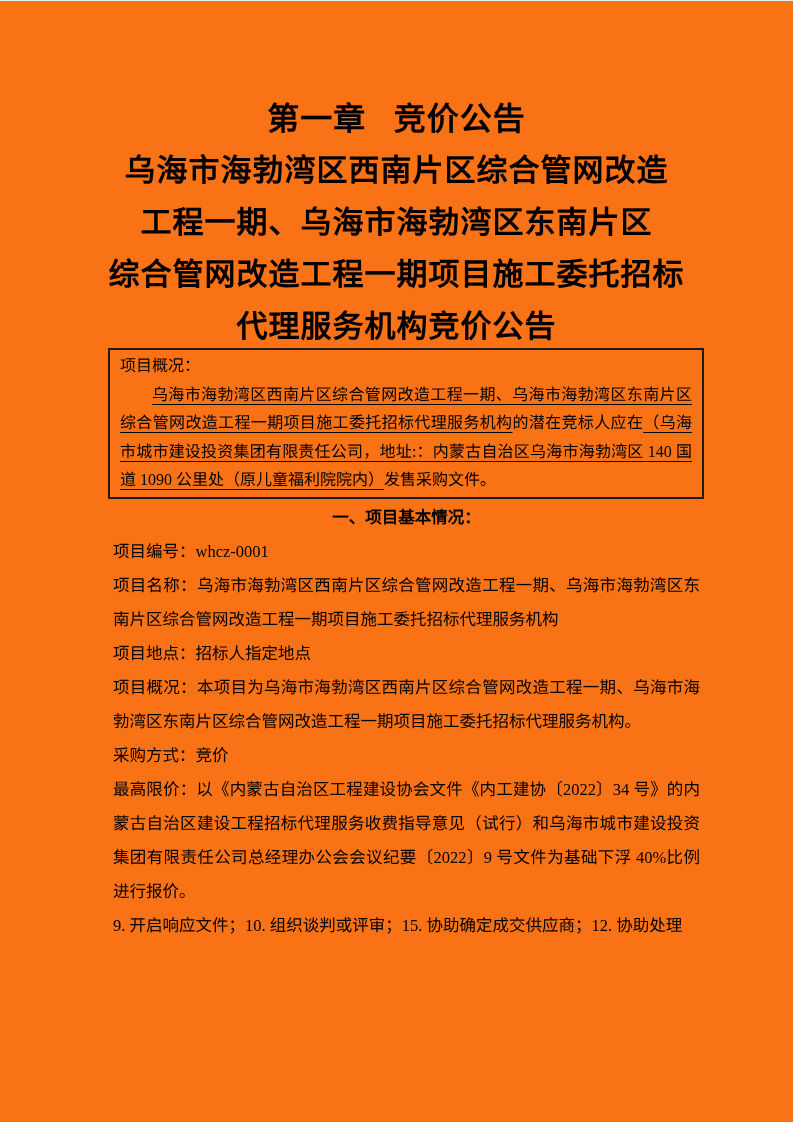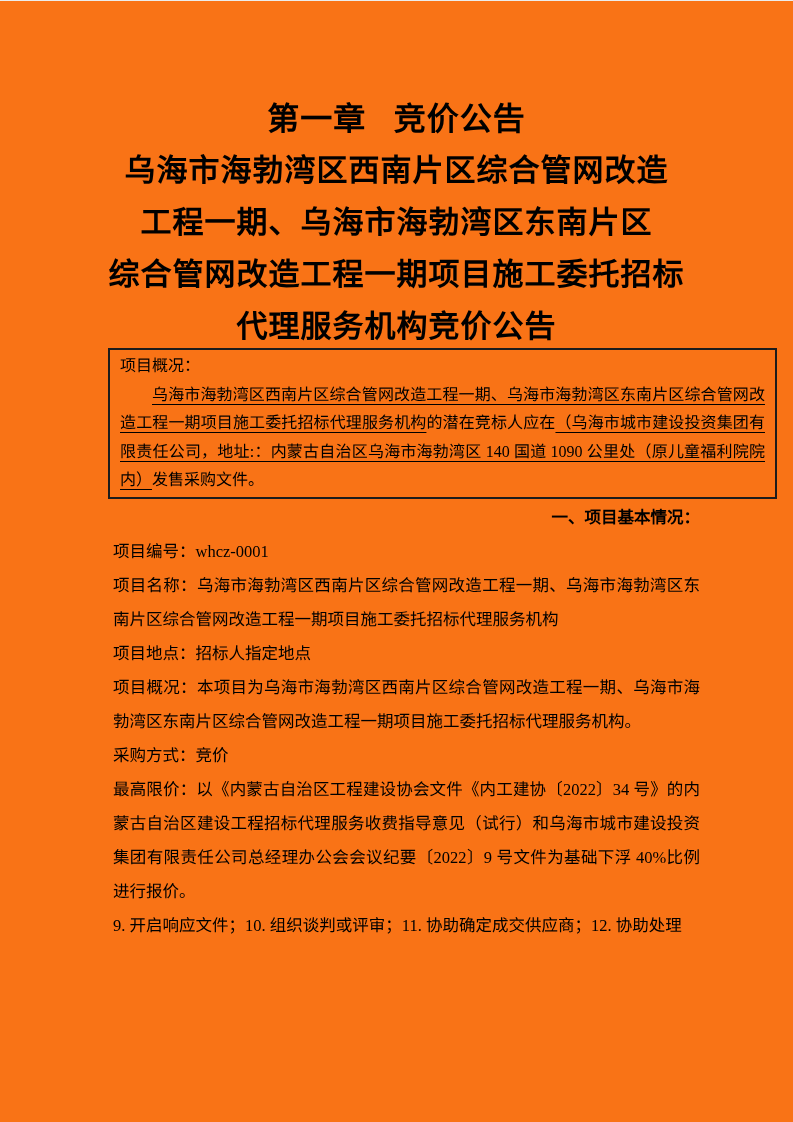--- a/index.html
+++ b/index.html
@@ -34,21 +34,21 @@
     letter-spacing: 1px;
   }
   .title-line {
     font-size: 31px;
     line-height: 52px;
     letter-spacing: 1px;
   }
   
   .overview-box {
     margin: -5px 8px 0 108px;
-    width: 669px;
+    width: 596px;
     box-sizing: border-box;
     border: 2px solid #1c1c1c;
     padding: 2px 10px 2px 10px;
     font-size: 16px;
     line-height: 28.5px;
     text-align: justify;
   }
   .overview-label {
     text-align: left;
   }
@@ -67,21 +67,21 @@
     width: 587px;
     font-size: 16.5px;
     line-height: 34px;
     text-align: justify;
   }
   .section-heading {
     margin: 2px 0 0 0;
     font-weight: bold;
     font-size: 16.5px;
     line-height: 34px;
-    text-align: right;
+    text-align: center;
     font-family: "Liberation Serif", "DejaVu Serif", serif;
   }
   .body-section p {
     margin: 0;
   }
 </style>
 </head>
 <body>
 
 <div class="page">
@@ -100,16 +100,16 @@
   </div>
 
   <div class="body-section">
     <h2 class="section-heading">一、项目基本情况：</h2>
     <p>项目编号：whcz-0001</p>
     <p>项目名称：乌海市海勃湾区西南片区综合管网改造工程一期、乌海市海勃湾区东南片区综合管网改造工程一期项目施工委托招标代理服务机构</p>
     <p>项目地点：招标人指定地点</p>
     <p>项目概况：本项目为乌海市海勃湾区西南片区综合管网改造工程一期、乌海市海勃湾区东南片区综合管网改造工程一期项目施工委托招标代理服务机构。</p>
     <p>采购方式：竞价</p>
     <p>最高限价：以《内蒙古自治区工程建设协会文件《内工建协〔2022〕34 号》的内蒙古自治区建设工程招标代理服务收费指导意见（试行）和乌海市城市建设投资集团有限责任公司总经理办公会会议纪要〔2022〕9 号文件为基础下浮 40%比例进行报价。</p>
-    <p>9. 开启响应文件；10. 组织谈判或评审；11. 协助确定成交供应商；12. 协助处理</p>
+    <p>9. 开启响应文件；10. 组织谈判或评审；15. 协助确定成交供应商；12. 协助处理</p>
   </div>
 
 </div>
 
 </body></html>

